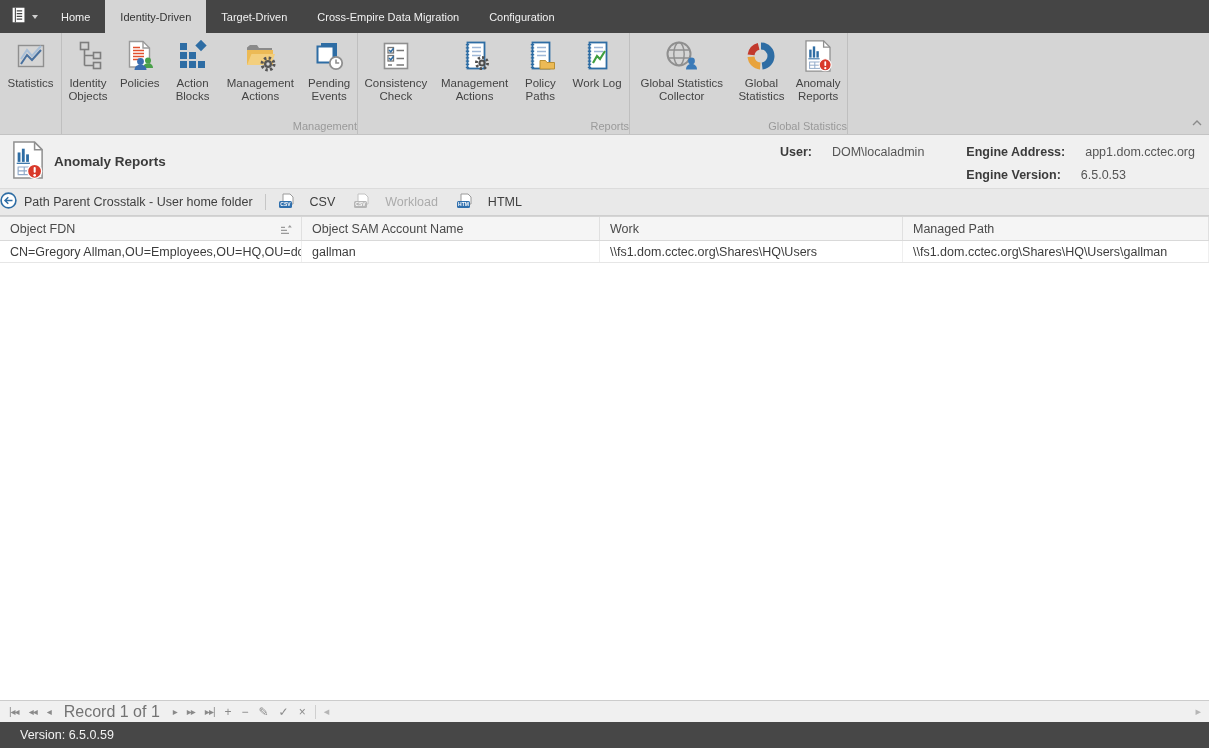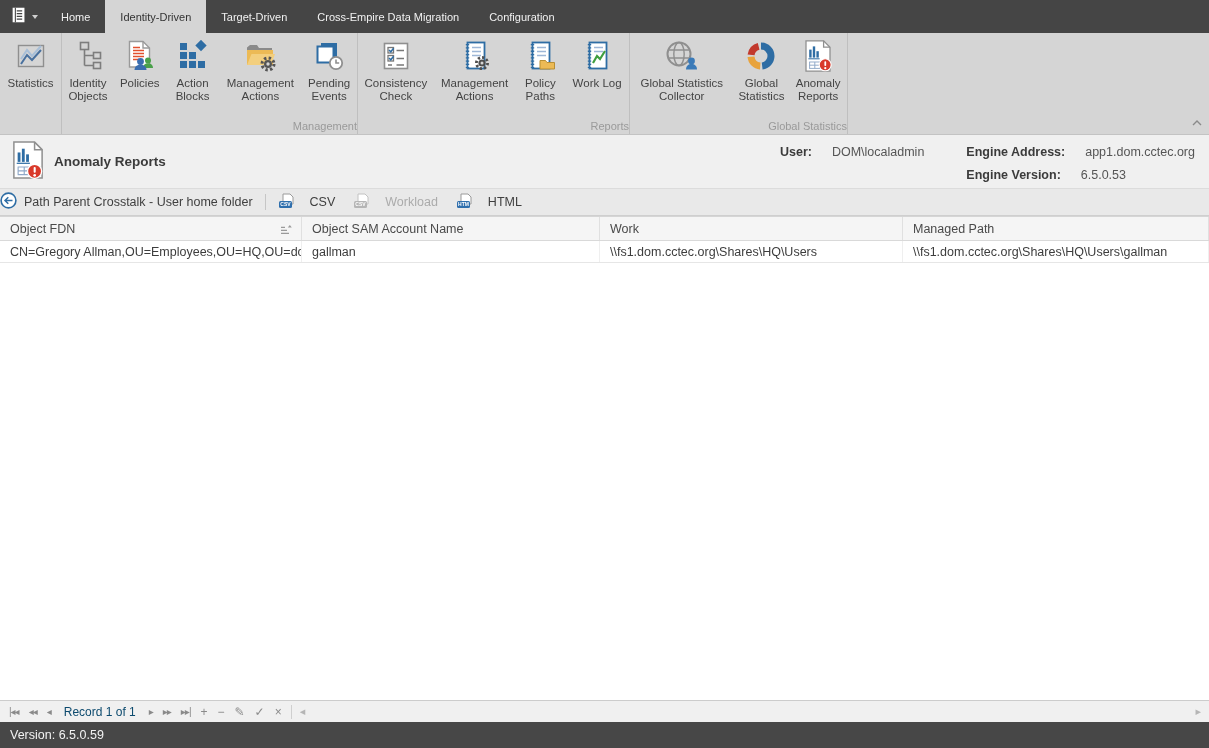--- a/index.html
+++ b/index.html
@@ -46,28 +46,28 @@
   .gh-cell .sorticon { position:absolute; right:9px; top:7px; }
   .grow { display:flex; height:22px; border-bottom:1px solid #e6e6e6; cursor:pointer; }
   .g-cell { font-size:12.5px; color:#3d3d3d; display:flex; align-items:center; padding-left:10px; border-right:1px solid #efefef; white-space:nowrap; overflow:hidden; }
   .c1 { width:302px; } .c2 { width:298px; } .c3 { width:303px; } .c4 { flex:1; }
   .gfill { flex:1; }
 
   
   .navbar { height:22px; background:#f0f0f0; border-top:1px solid #cccccc; display:flex; align-items:center; padding:0 4px; }
   .nv { font-size:10px; color:#8a8a8a; padding:0 5px; cursor:pointer; letter-spacing:-1px; }
   .nv.sym { font-size:12px; letter-spacing:0; }
-  .nv-label { font-size:12px; color:#0c4a6e; padding:0 8px; }
+  .nv-label { font-size:16px; color:#737373; padding:0 8px; }
   .nv-sep { width:1px; height:14px; background:#cfcfcf; margin:0 4px; }
   .nv-scroll { flex:1; display:flex; align-items:center; }
   .nv-scroll .arrow { font-size:11px; color:#b5b5b5; padding:0 4px; cursor:pointer; letter-spacing:0; }
   .nv-track { flex:1; }
 
   
-  .statusbar { height:26px; background:#474747; color:#f2f2f2; font-size:12.5px; display:flex; align-items:center; padding:0 10px; }
+  .statusbar { height:26px; background:#474747; color:#f2f2f2; font-size:12.5px; display:flex; align-items:center; padding:0 20px; }
 </style>
 </head>
 <body>
 
 <div class="tabbar">
   <div class="appmenu">
     <span>
       <svg width="20" height="20" viewBox="0 0 22 22">
         <rect x="4" y="3" width="13" height="16" fill="#fff"></rect>
         <line x1="7" y1="3" x2="7" y2="19" stroke="#454545" stroke-width="1.2"></line>

